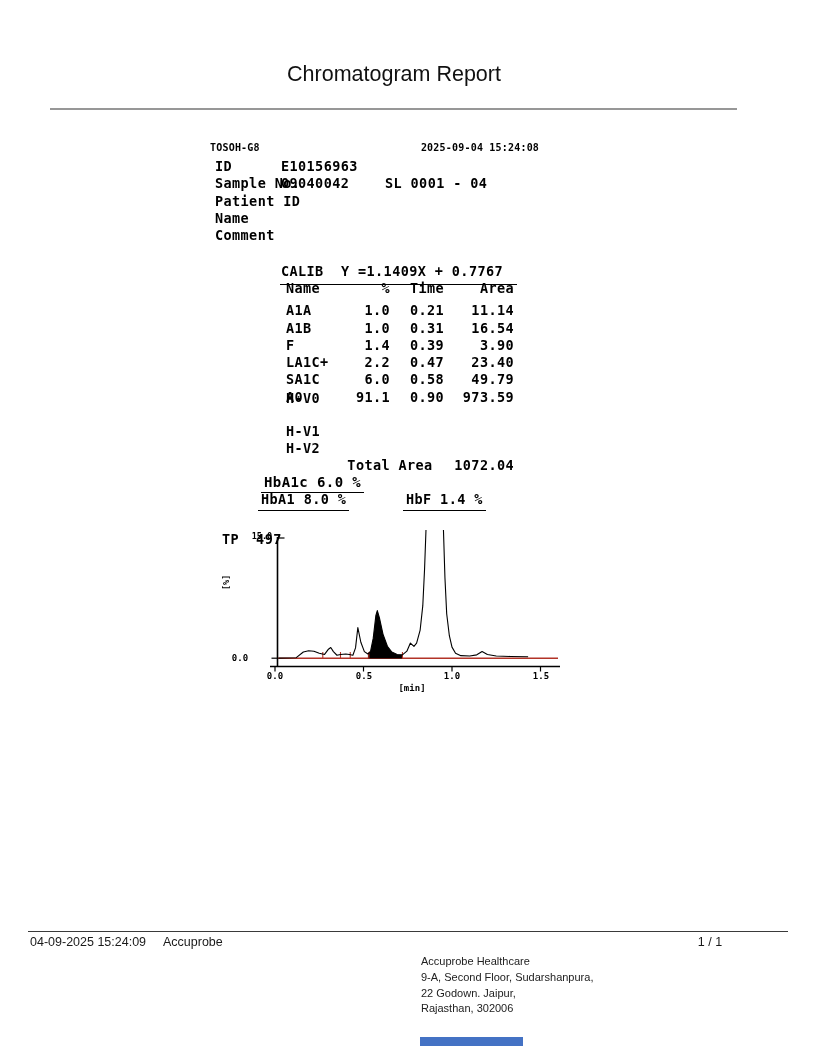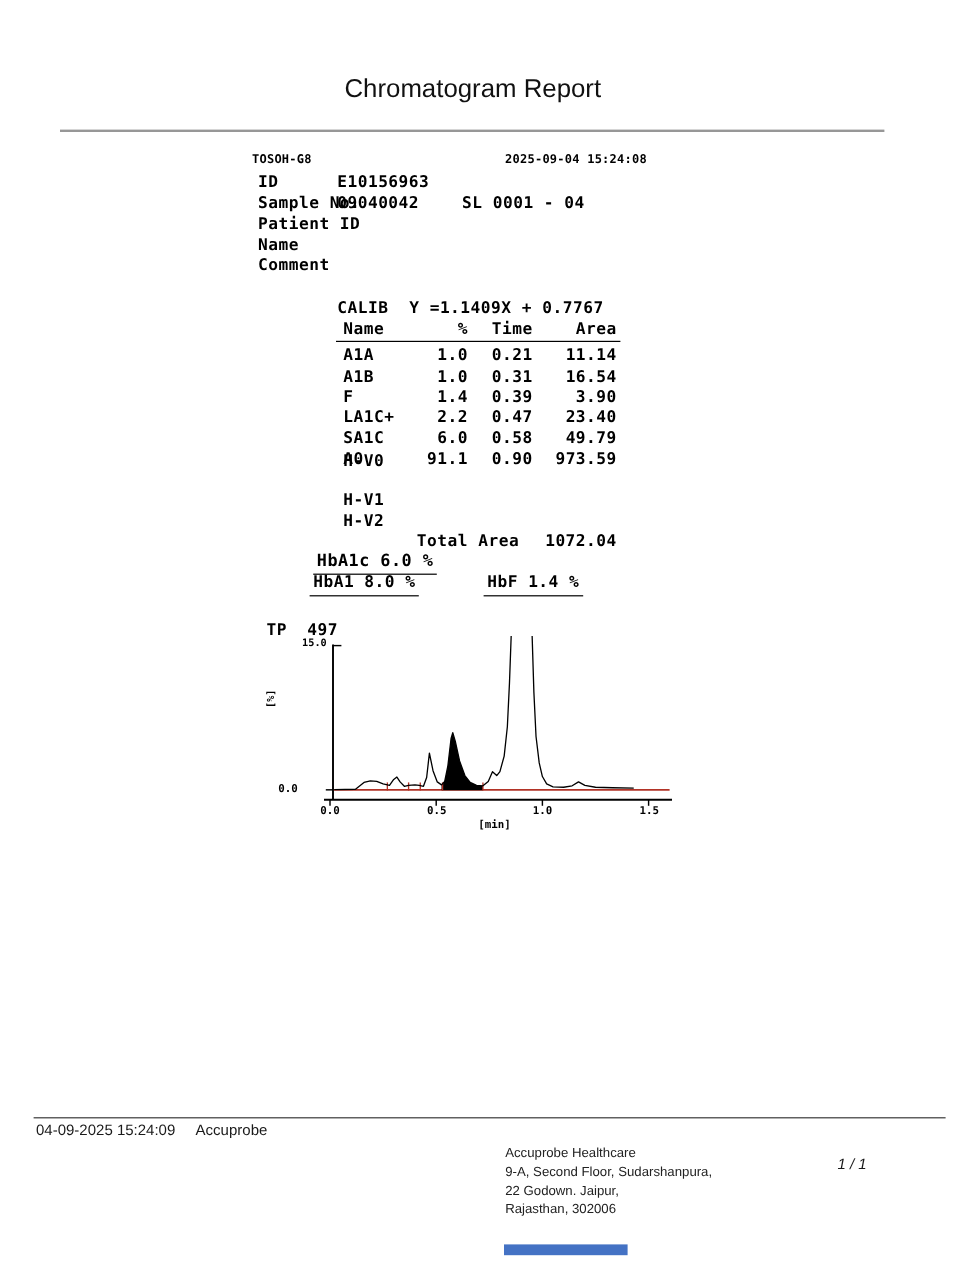--- a/index.html
+++ b/index.html
@@ -1,20 +1,20 @@
 <!DOCTYPE html>
 <html><head>
 <meta charset="utf-8">
 <style>
   html,body{margin:0;padding:0;}
   body{width:816px;height:1056px;background:#ffffff;position:relative;overflow:hidden;
        font-family:"Liberation Sans",sans-serif;}
   .t{position:absolute;white-space:pre;line-height:1;}
   .mono{font-family:"DejaVu Sans Mono",monospace;font-weight:bold;font-size:13.5px;
-        letter-spacing:0.4px;color:#000;}
+        letter-spacing:0.4px;color:#000;margin-top:14px;}
   .small{font-size:10px;letter-spacing:0.2px;}
   .ra{text-align:center;}
   .row{position:absolute;left:0;width:816px;height:17px;}
   .col-name{left:286px;}
   .col-pct{left:330px;width:60px;text-align:right;}
   .col-time{left:394px;width:50px;text-align:right;}
   .col-area{left:424px;width:90px;text-align:right;}
   .page-title{position:absolute;top:62px;left:0;width:788px;text-align:center;
               font-size:21.5px;color:#111;font-weight:400;}
   .title-rule{position:absolute;top:108px;left:50px;width:687px;height:0;
@@ -153,20 +153,20 @@
 
 <div class="t chartlab" style="left:261px;top:672px;width:28px;text-align:center;">0.0</div>
 <div class="t chartlab" style="left:350px;top:672px;width:28px;text-align:center;">0.5</div>
 <div class="t chartlab" style="left:438px;top:672px;width:28px;text-align:center;">1.0</div>
 <div class="t chartlab" style="left:527px;top:672px;width:28px;text-align:center;">1.5</div>
 <div class="t chartlab" style="left:394px;top:684px;width:36px;text-align:center;">[min]</div>
 
 <div class="footer-rule"></div>
 <div class="t foot" style="left:30px;top:936px;">04-09-2025 15:24:09</div>
 <div class="t foot" style="left:163px;top:936px;">Accuprobe</div>
-<div class="t foot ra" style="left:690px;top:964px;width:40px;font-style:italic;">1 / 1</div>
+<div class="t foot ra" style="left:690px;top:936px;width:40px;">1 / 1</div>
 
 <div class="t addr" style="left:421px;top:954px;text-align:right;">Accuprobe Healthcare</div>
 <div class="t addr" style="left:421px;top:970px;">9-A, Second Floor, Sudarshanpura,</div>
 <div class="t addr" style="left:421px;top:986px;">22 Godown. Jaipur,</div>
 <div class="t addr" style="left:421px;top:1001px;">Rajasthan, 302006</div>
 
 <div class="accent-bar" style="background: rgb(68, 114, 196);"></div>
 
 </body></html>

